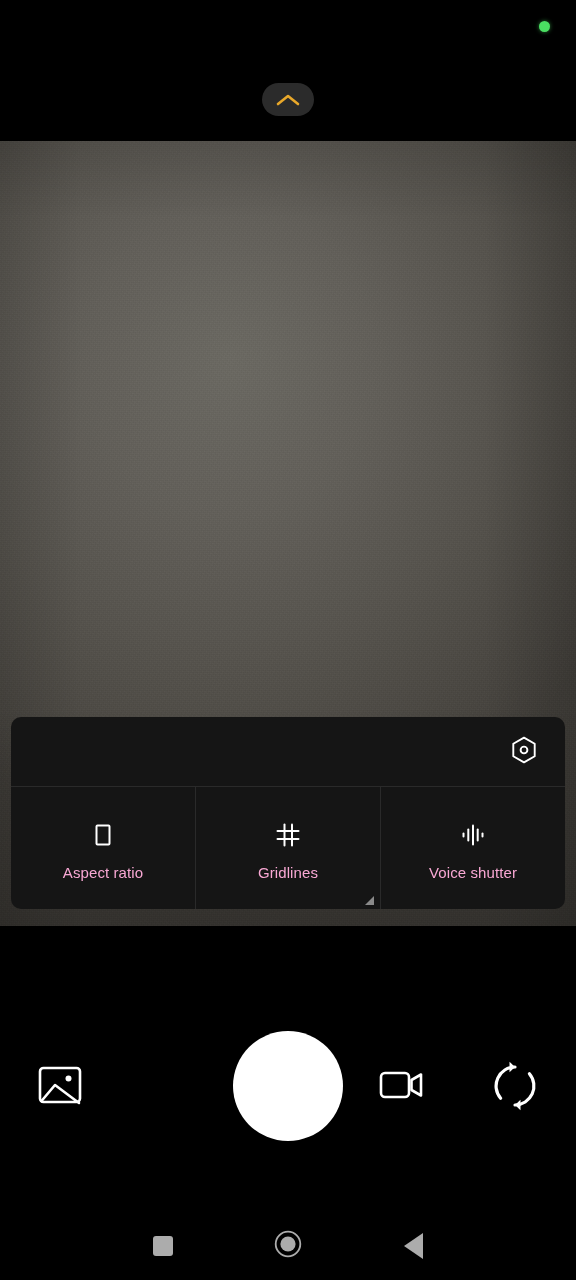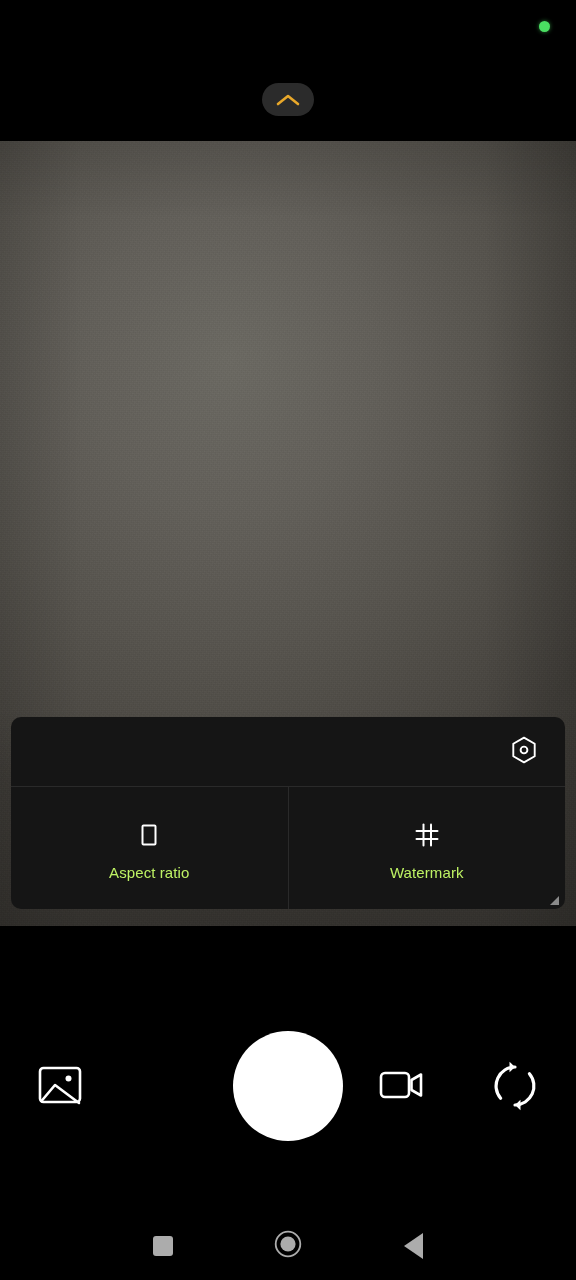--- a/index.html
+++ b/index.html
@@ -133,21 +133,21 @@
   }
   .tile + .tile { border-left: 1px solid #2a2a2a; }
   .tile .tile-icon {
     width: 34px;
     height: 34px;
     display: flex;
     align-items: center;
     justify-content: center;
   }
   .tile .tile-label {
-    color: #bef264;
+    color: #f9a8d4;
     font-size: 15px;
     line-height: 1;
     letter-spacing: 0.1px;
     white-space: nowrap;
   }
   .expand-tri {
     position: absolute;
     right: 6px;
     bottom: 5px;
     width: 0;
@@ -270,24 +270,36 @@
 
       <div class="tile">
         <span class="tile-icon">
           <svg width="30" height="30" viewBox="0 0 30 30" fill="none" stroke="#FFFFFF" stroke-width="2" stroke-linecap="round">
             <path d="M11.5 4.5 L11.5 25.5"></path>
             <path d="M19 4.5 L19 25.5"></path>
             <path d="M4.5 11 L25.5 11"></path>
             <path d="M4.5 19 L25.5 19"></path>
           </svg>
         </span>
-        <span class="tile-label">Watermark</span>
+        <span class="tile-label">Gridlines</span>
         <span class="expand-tri"></span>
       </div>
 
+      <div class="tile">
+        <span class="tile-icon">
+          <svg width="30" height="30" viewBox="0 0 30 30" fill="none" stroke="#FFFFFF" stroke-width="2" stroke-linecap="round">
+            <path d="M5.5 13.5 L5.5 16.5"></path>
+            <path d="M10.3 9.5 L10.3 20.5"></path>
+            <path d="M15 5.5 L15 24.5"></path>
+            <path d="M19.7 9.5 L19.7 20.5"></path>
+            <path d="M24.5 13.5 L24.5 16.5"></path>
+          </svg>
+        </span>
+        <span class="tile-label">Voice shutter</span>
+      </div>
 
 
     </div>
   </div>
 
   <div class="bottom-controls">
 
     <div class="ctl ctl-gallery">
       <span>
         <svg width="50" height="50" viewBox="0 0 50 50" fill="none">

